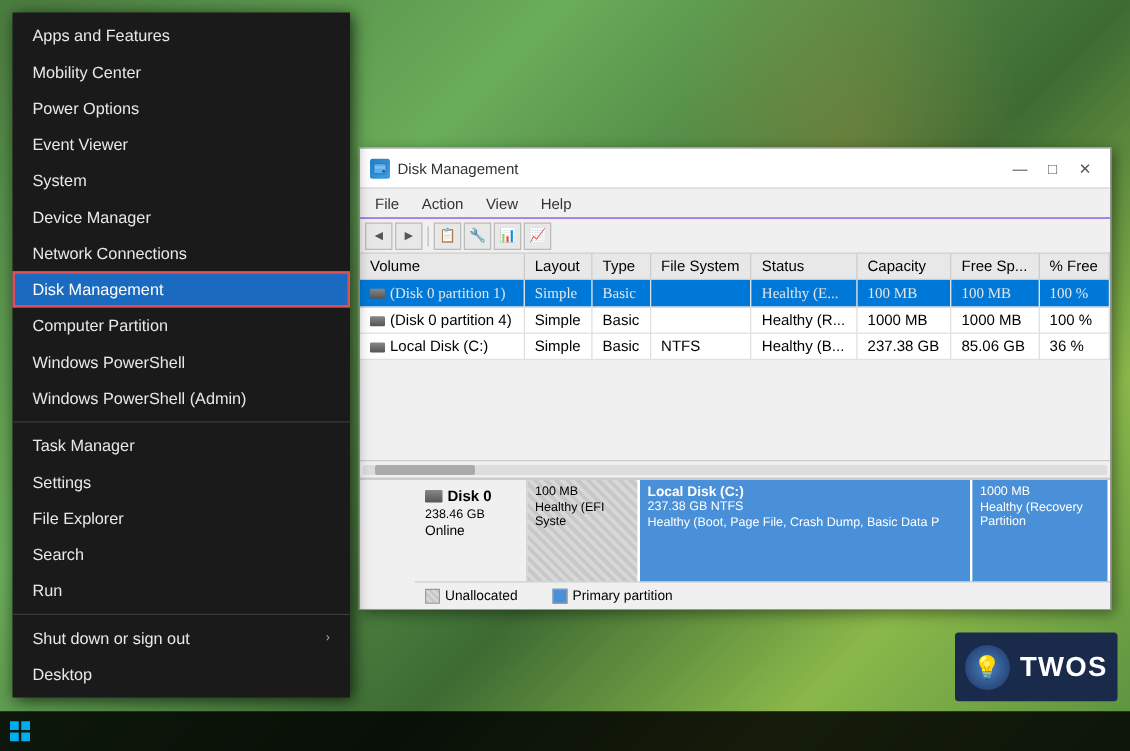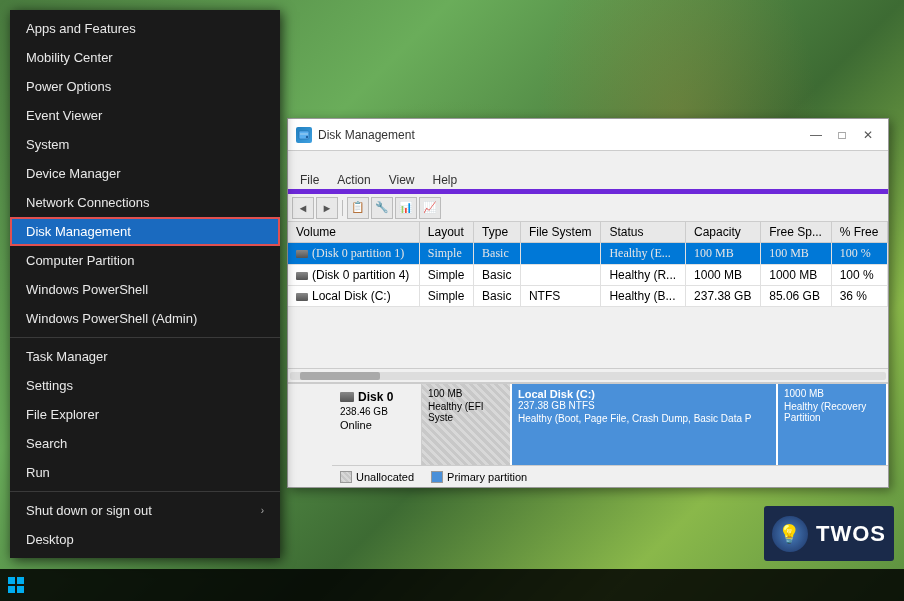--- a/index.html
+++ b/index.html
@@ -138,24 +138,23 @@
       font-size: 12px;
       color: #555;
     }
 
     
     .menu-bar {
       background: #f0f0f0;
       display: flex;
       align-items: center;
       padding: 2px 4px;
-      border-bottom: 5px solid #6d28d9;
+      border-bottom: 1px solid #6d28d9;
       height: 24px;
       gap: 2px;
-      margin-top: 19px;
     }
 
     .menu-bar-item {
       padding: 2px 8px;
       font-size: 12px;
       color: #333;
       cursor: pointer;
     }
 
     
@@ -361,21 +360,21 @@
     }
 
     
     .disk-legend {
       height: 22px;
       background: #f0f0f0;
       border-top: 1px solid #ccc;
       display: flex;
       align-items: center;
       padding: 0 8px;
-      gap: 17px;
+      gap: 28px;
       font-size: 11px;
     }
 
     .legend-item {
       display: flex;
       align-items: center;
       gap: 4px;
     }
 
     .legend-box {

